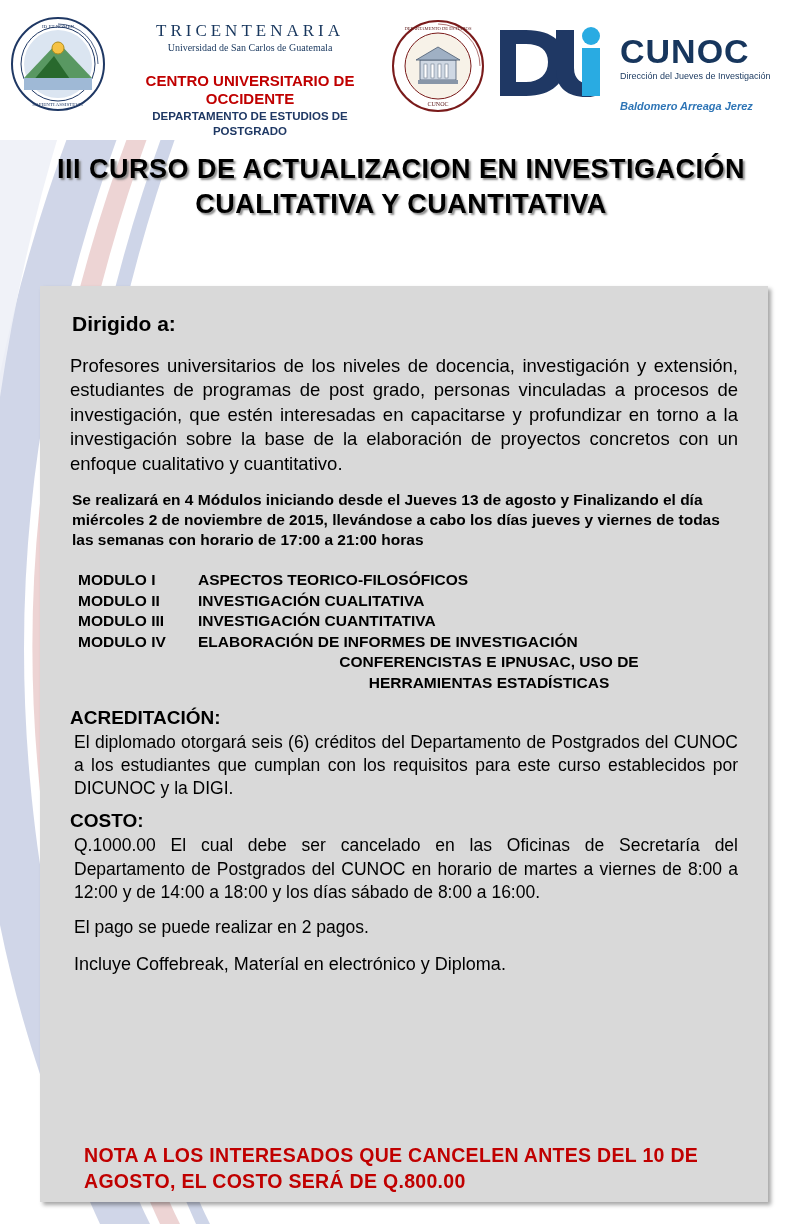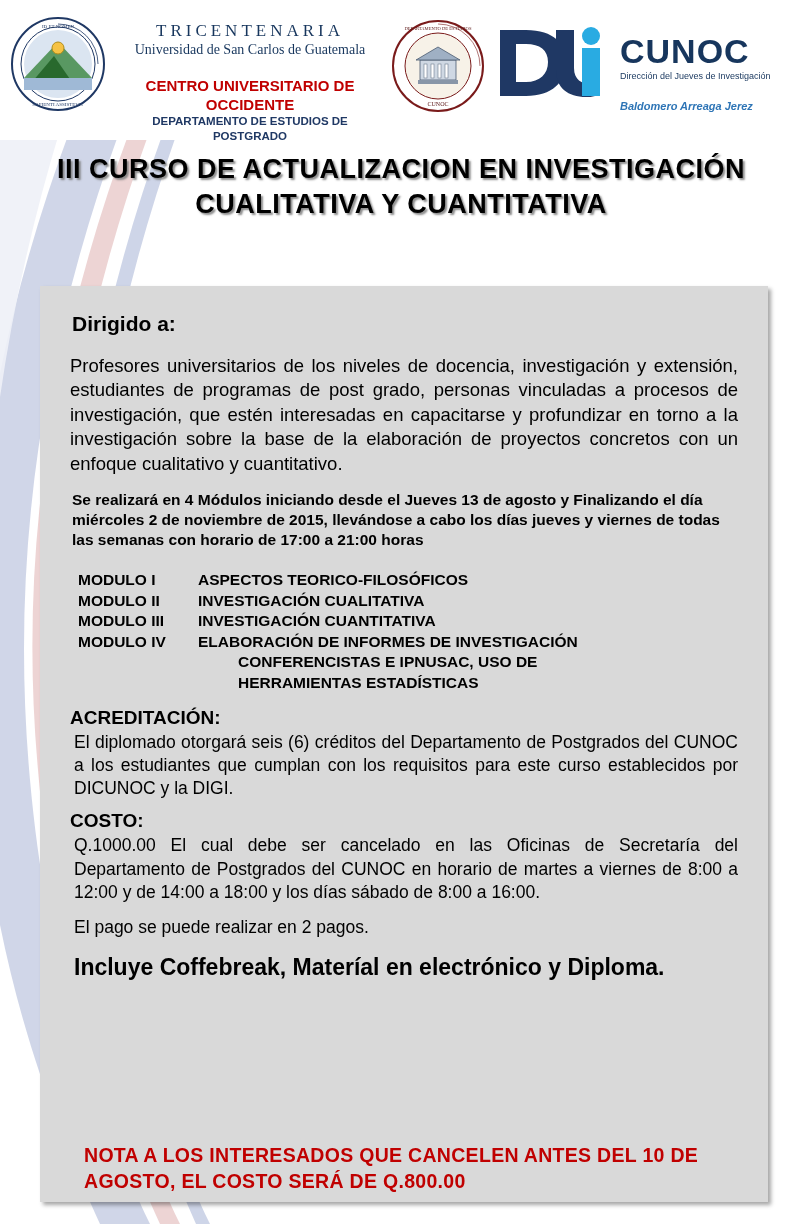--- a/index.html
+++ b/index.html
@@ -59,21 +59,21 @@
   }
   .usac-word .usac-tri {
     font-family: "Liberation Serif", serif;
     font-size: 17px;
     letter-spacing: 4px;
     color: #17365d;
     line-height: 1.1;
   }
   .usac-word .usac-sub {
     font-family: "Liberation Serif", serif;
-    font-size: 14px;
+    font-size: 10px;
     color: #17365d;
     line-height: 1.3;
   }
   .usac-word .usac-centro {
     font-weight: bold;
     font-size: 15px;
     color: #c00000;
     line-height: 1.25;
     margin-top: 18px;
   }
@@ -188,20 +188,21 @@
   .mod-row {
     display: flex;
   }
   .mod-label {
     width: 120px;
     flex: 0 0 120px;
   }
   .mod-text { flex: 1; }
   .mod-cont {
     margin-left: 160px;
+    text-align: center;
   }
 
   .h-section {
     font-weight: bold;
     font-size: 19px;
     margin: 10px 0 2px 2px;
   }
 
   .para-sec {
     text-align: justify;
@@ -210,22 +211,22 @@
     margin: 0 2px 10px 6px;
   }
 
   .para-plain {
     font-size: 17.5px;
     line-height: 1.32;
     margin: 12px 2px 10px 6px;
   }
 
   .para-incluye {
-    font-size: 23px;
-    font-weight: bold;
+    font-size: 18px;
+    font-weight: normal;
     line-height: 1.3;
     margin: 14px 2px 6px 6px;
   }
 
   .nota {
     position: absolute;
     left: 44px;
     bottom: 8px;
     width: 664px;
     color: #c00000;

